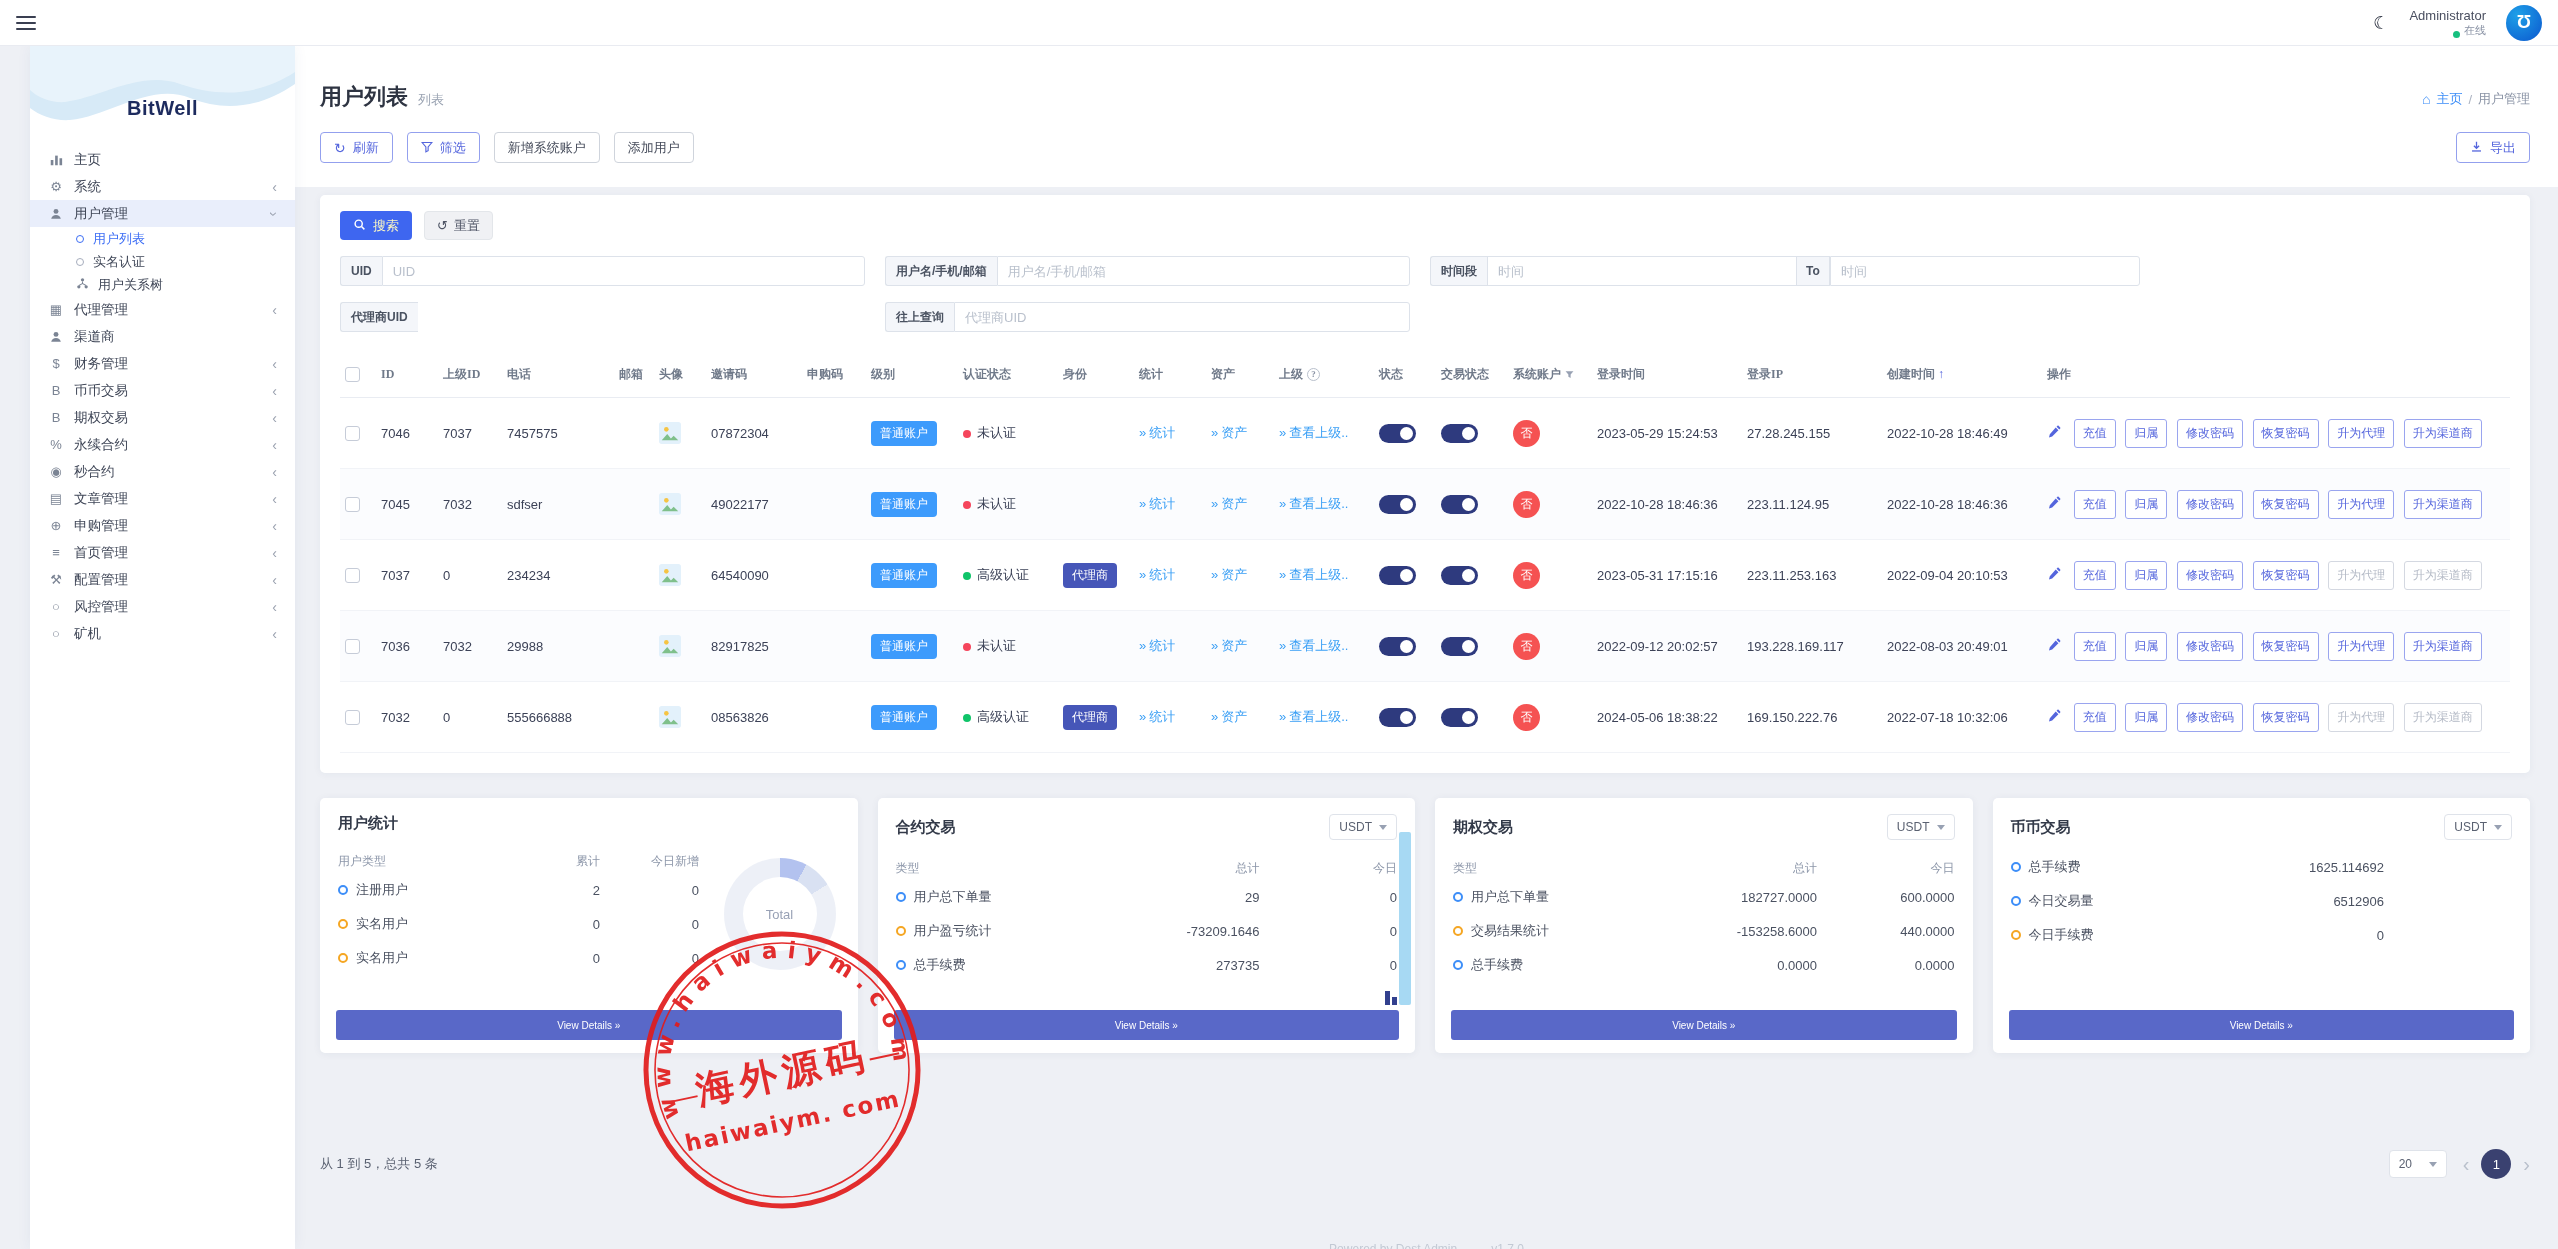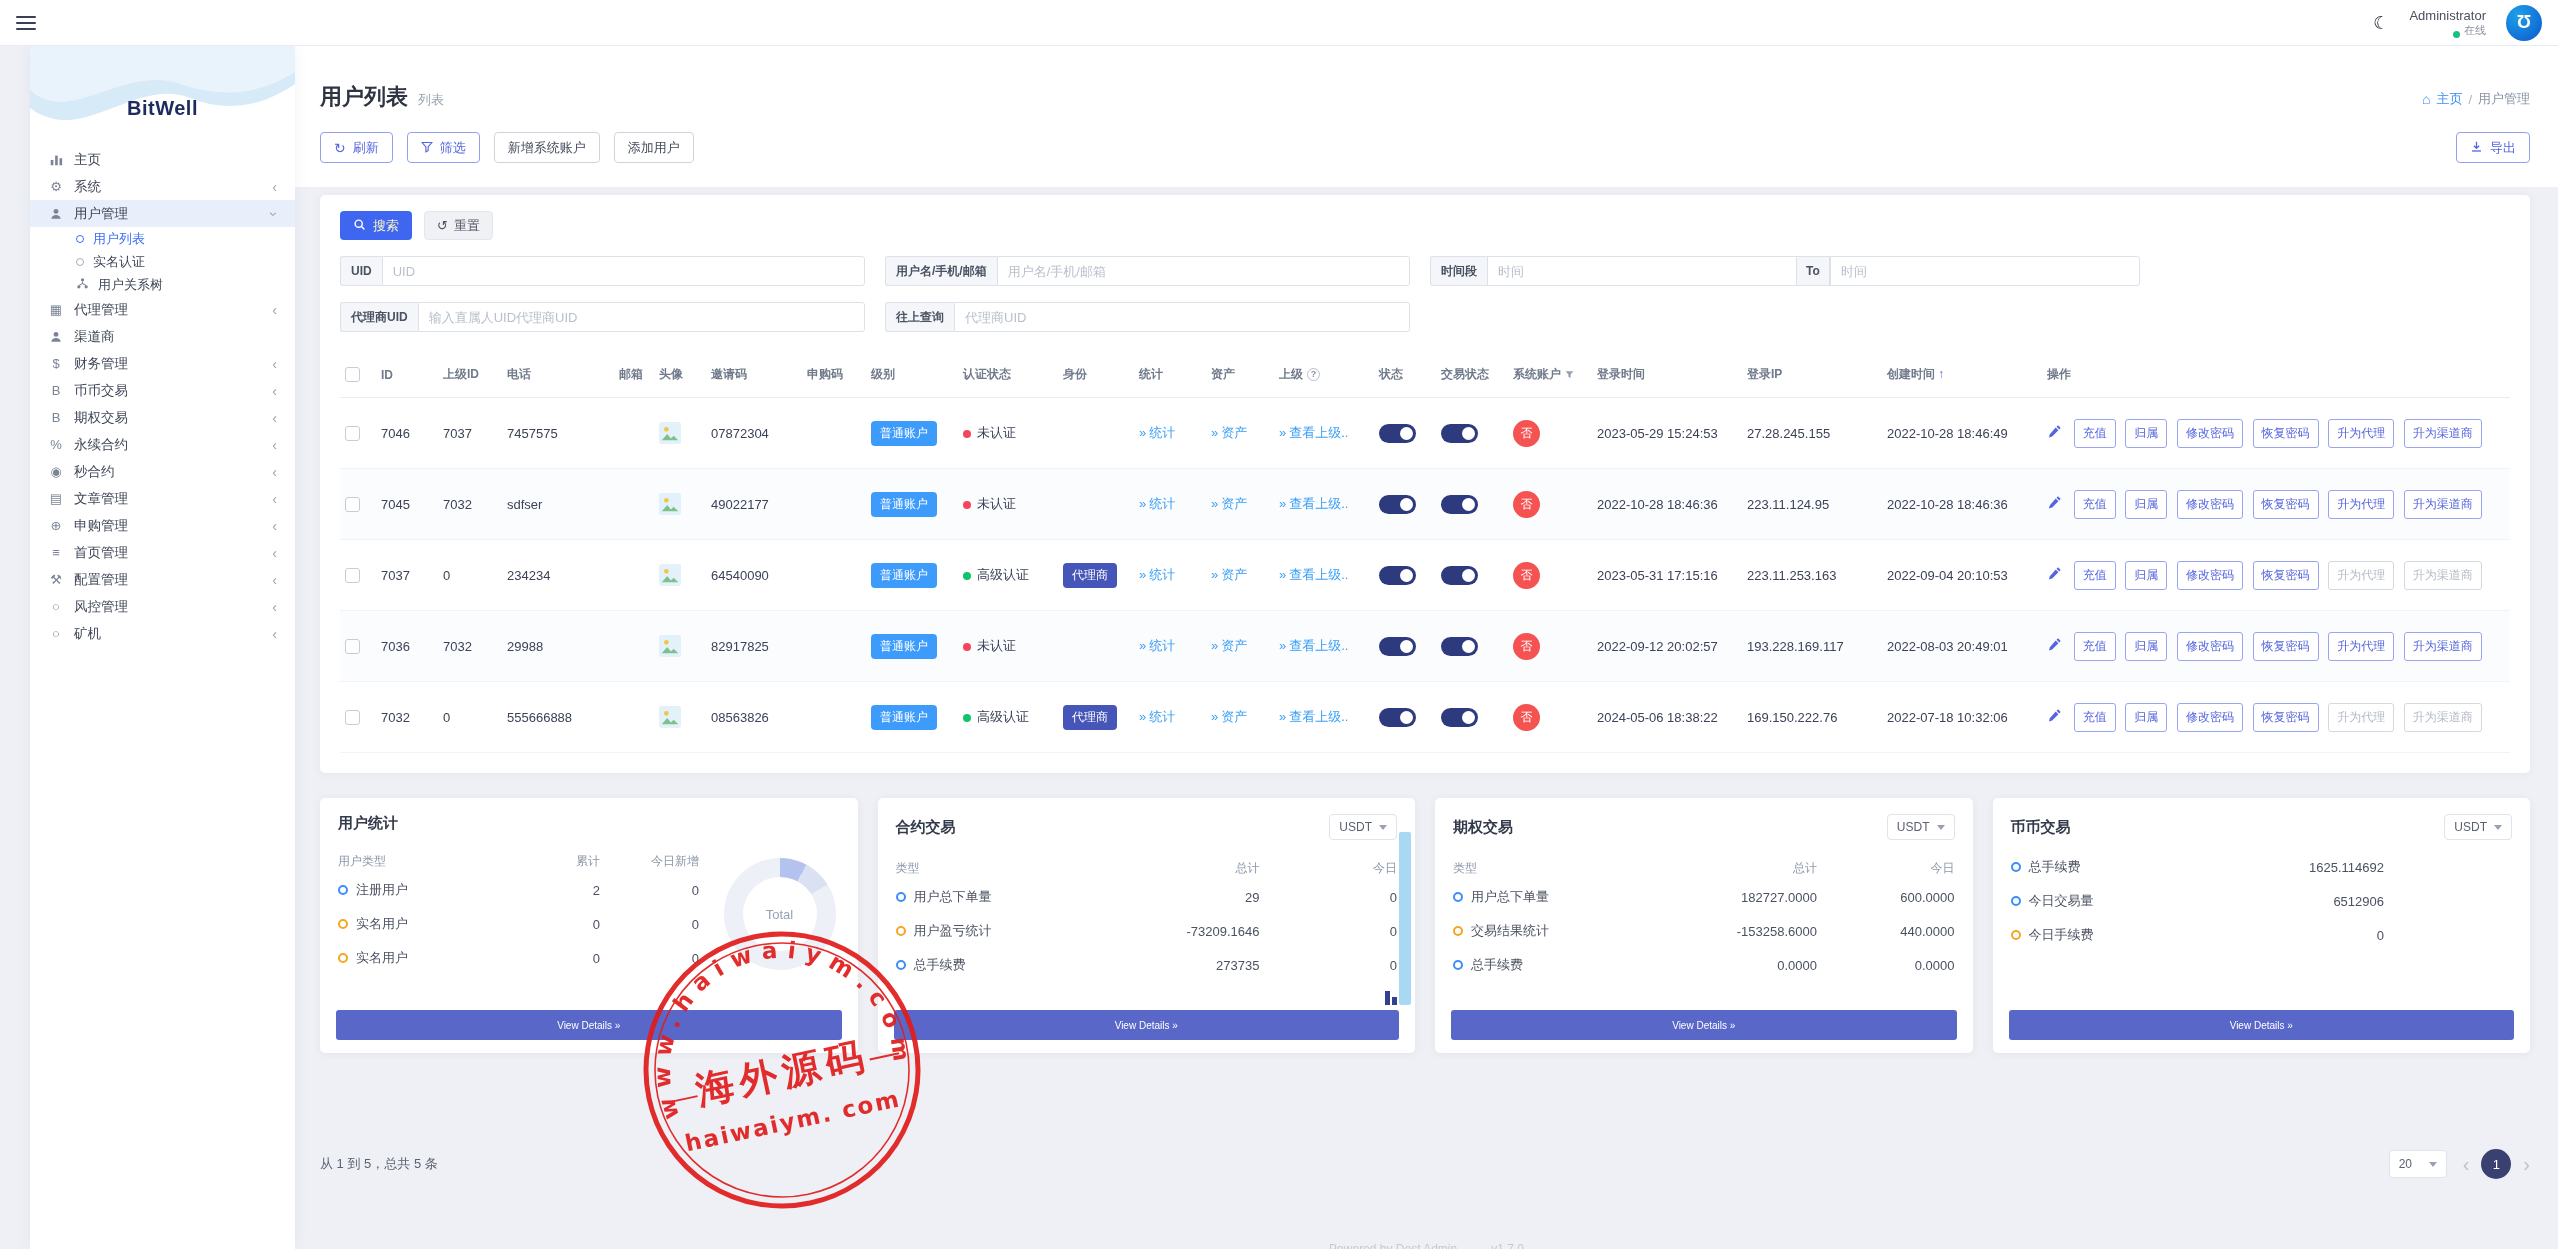--- a/index.html
+++ b/index.html
@@ -75,21 +75,21 @@
     padding:0 10px;font-size:12px;font-weight:bold;color:#4a5261;display:flex;align-items:center;white-space:nowrap;}
   .igroup input{flex:1;min-width:0;border:1px solid #dde2ea;border-radius:0 3px 3px 0;padding:0 10px;
     font-size:13px;color:#333;outline:none;font-family:inherit;background:#fff;}
   .igroup input::placeholder{color:#b9c0cc;}
   .to-box{border:1px solid #dde2ea;border-left:none;background:#f4f6fa;padding:0 9px;font-size:12px;
     font-weight:bold;color:#4a5261;display:flex;align-items:center;}
   .igroup input.mid{border-radius:0;}
   
   .utable{width:100%;border-collapse:collapse;table-layout:fixed;font-size:13px;color:#3c4257;margin-top:20px;}
   .utable th{font-size:12px;color:#707a8a;font-weight:bold;text-align:left;padding:14px 5px;
-    border-bottom:1px solid #e9ecf2;white-space:nowrap;overflow:hidden;}
+    border-bottom:1px solid #e9ecf2;white-space:nowrap;overflow:hidden;font-family:Liberation Serif, serif;}
   .utable td{padding:0 5px;height:71px;border-bottom:1px solid #f1f3f7;white-space:nowrap;overflow:hidden;}
   .utable tbody tr:nth-child(even){background:#fbfcfe;}
   .cb{width:15px;height:15px;border:1.6px solid #c6ccd8;border-radius:3px;display:inline-block;background:#fff;cursor:pointer;vertical-align:middle;}
   .avatar svg{vertical-align:middle;}
   .badge{display:inline-block;font-size:12px;color:#fff;padding:4px 9px;border-radius:4px;}
   .badge-level{background:#3d9bfc;}
   .badge-agent{background:#4656b8;}
   .badge-no{display:inline-flex;align-items:center;justify-content:center;width:27px;height:27px;
     border-radius:50%;background:#f55252;color:#fff;font-size:12px;}
   .adot{width:8px;height:8px;border-radius:50%;display:inline-block;margin-right:6px;vertical-align:middle;}
@@ -364,21 +364,20 @@
       <div class="igroup w710">
         <span class="ilabel">时间段</span>
         <input class="mid" placeholder="时间" style="">
         <span class="to-box">To</span>
         <input placeholder="时间" style="">
       </div>
     </div>
     <div class="form-row">
       <div class="igroup w525">
         <span class="ilabel">代理商UID</span>
-        <input placeholder="输入直属人UID代理商UID" style="">
       </div>
       <div class="igroup w525">
         <span class="ilabel">往上查询</span>
         <input placeholder="代理商UID" style="">
       </div>
     </div>
 
     <table class="utable">
       <colgroup>
         <col style="width:36px">

